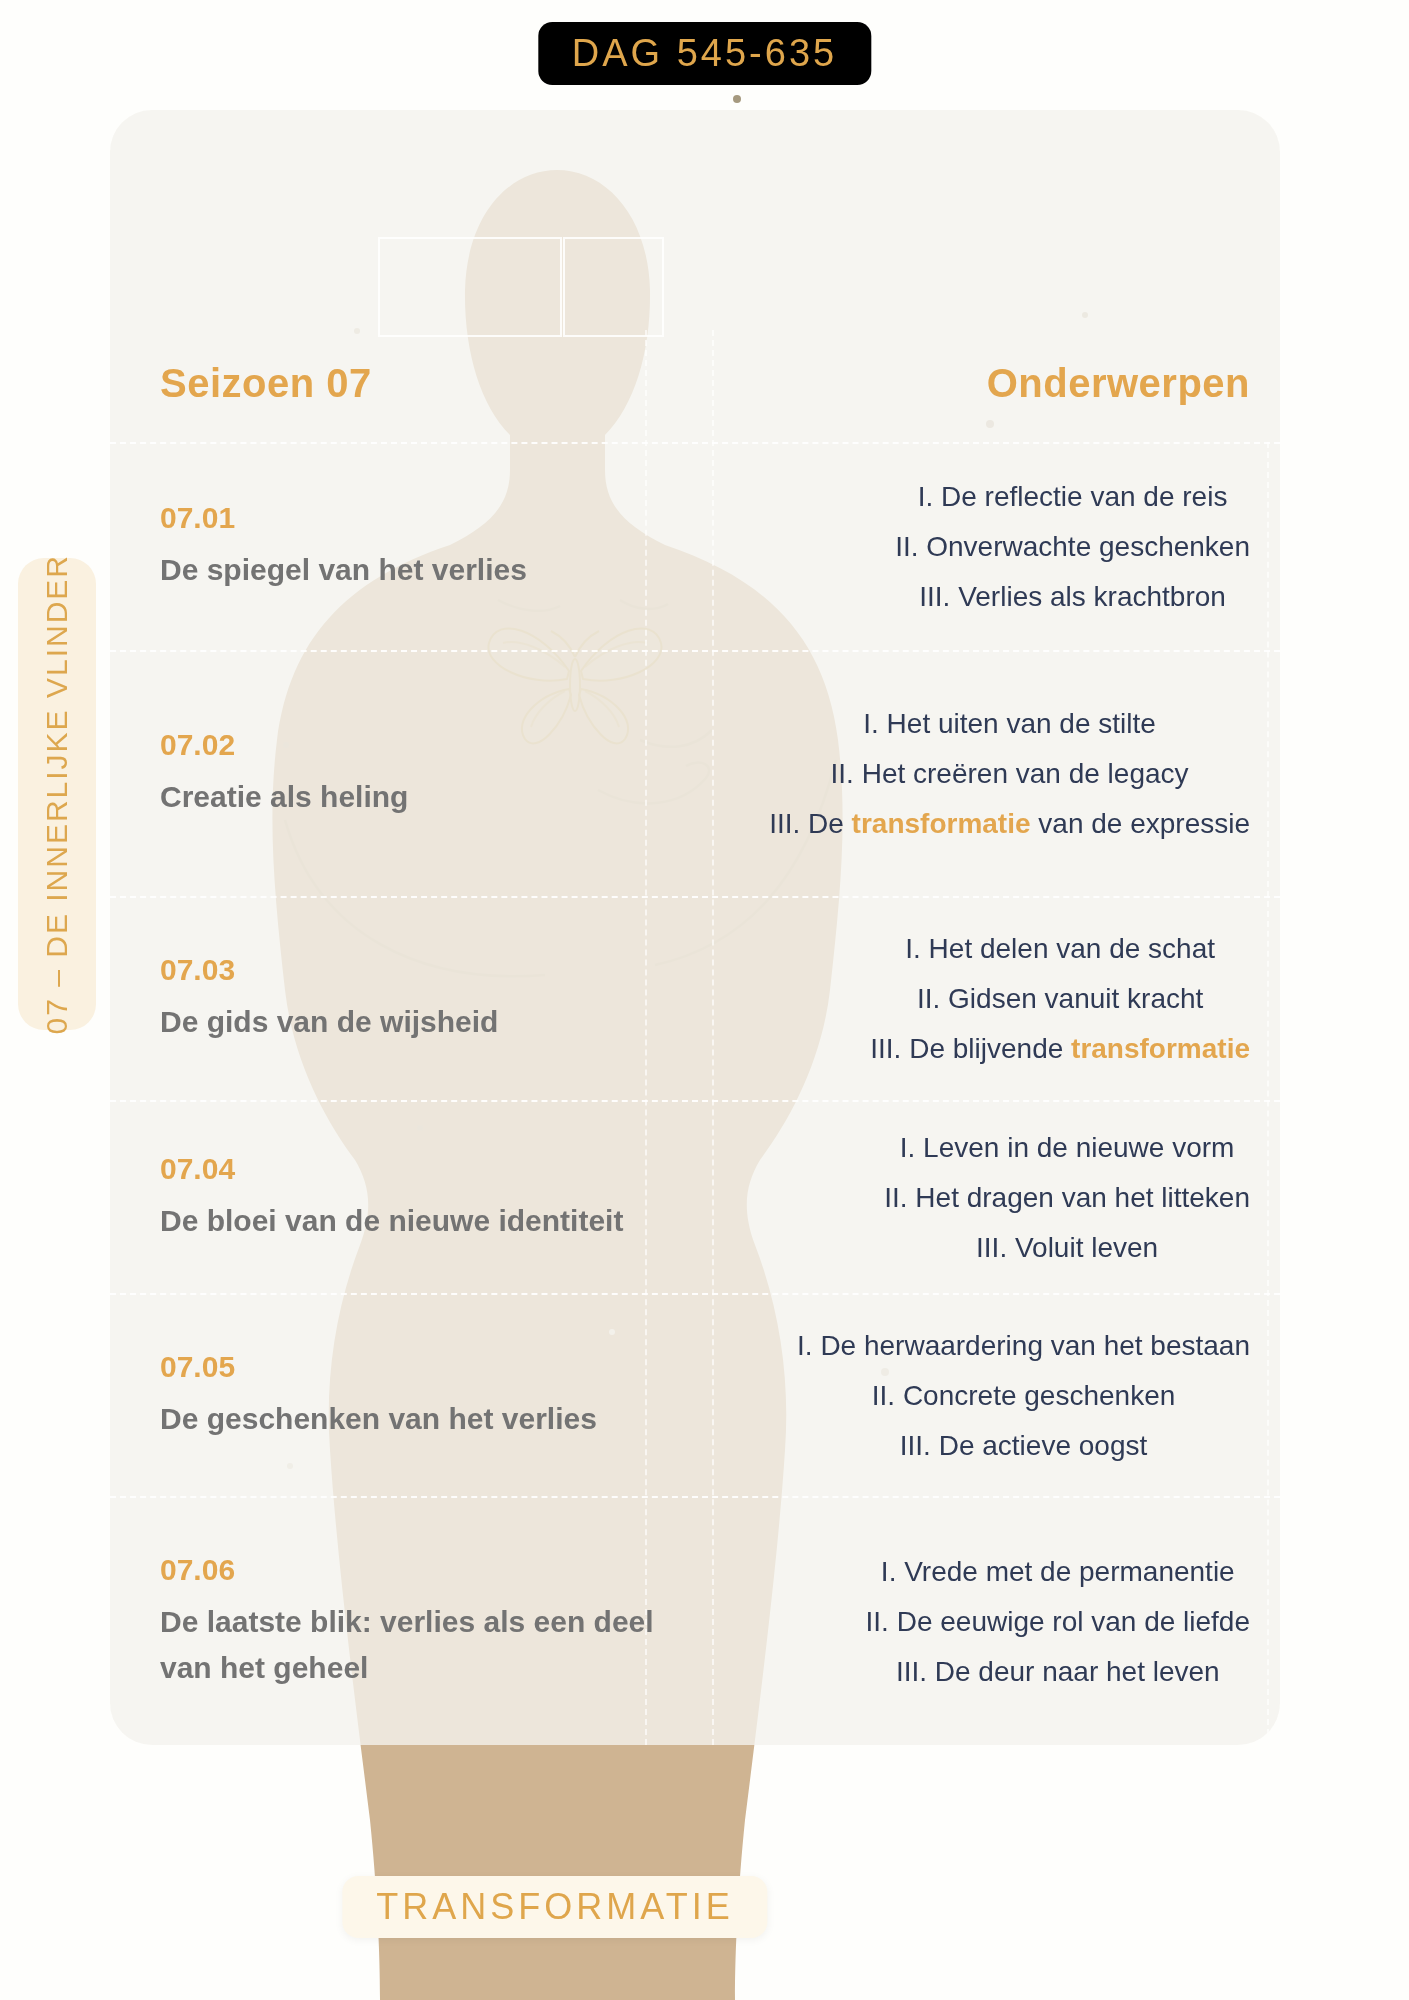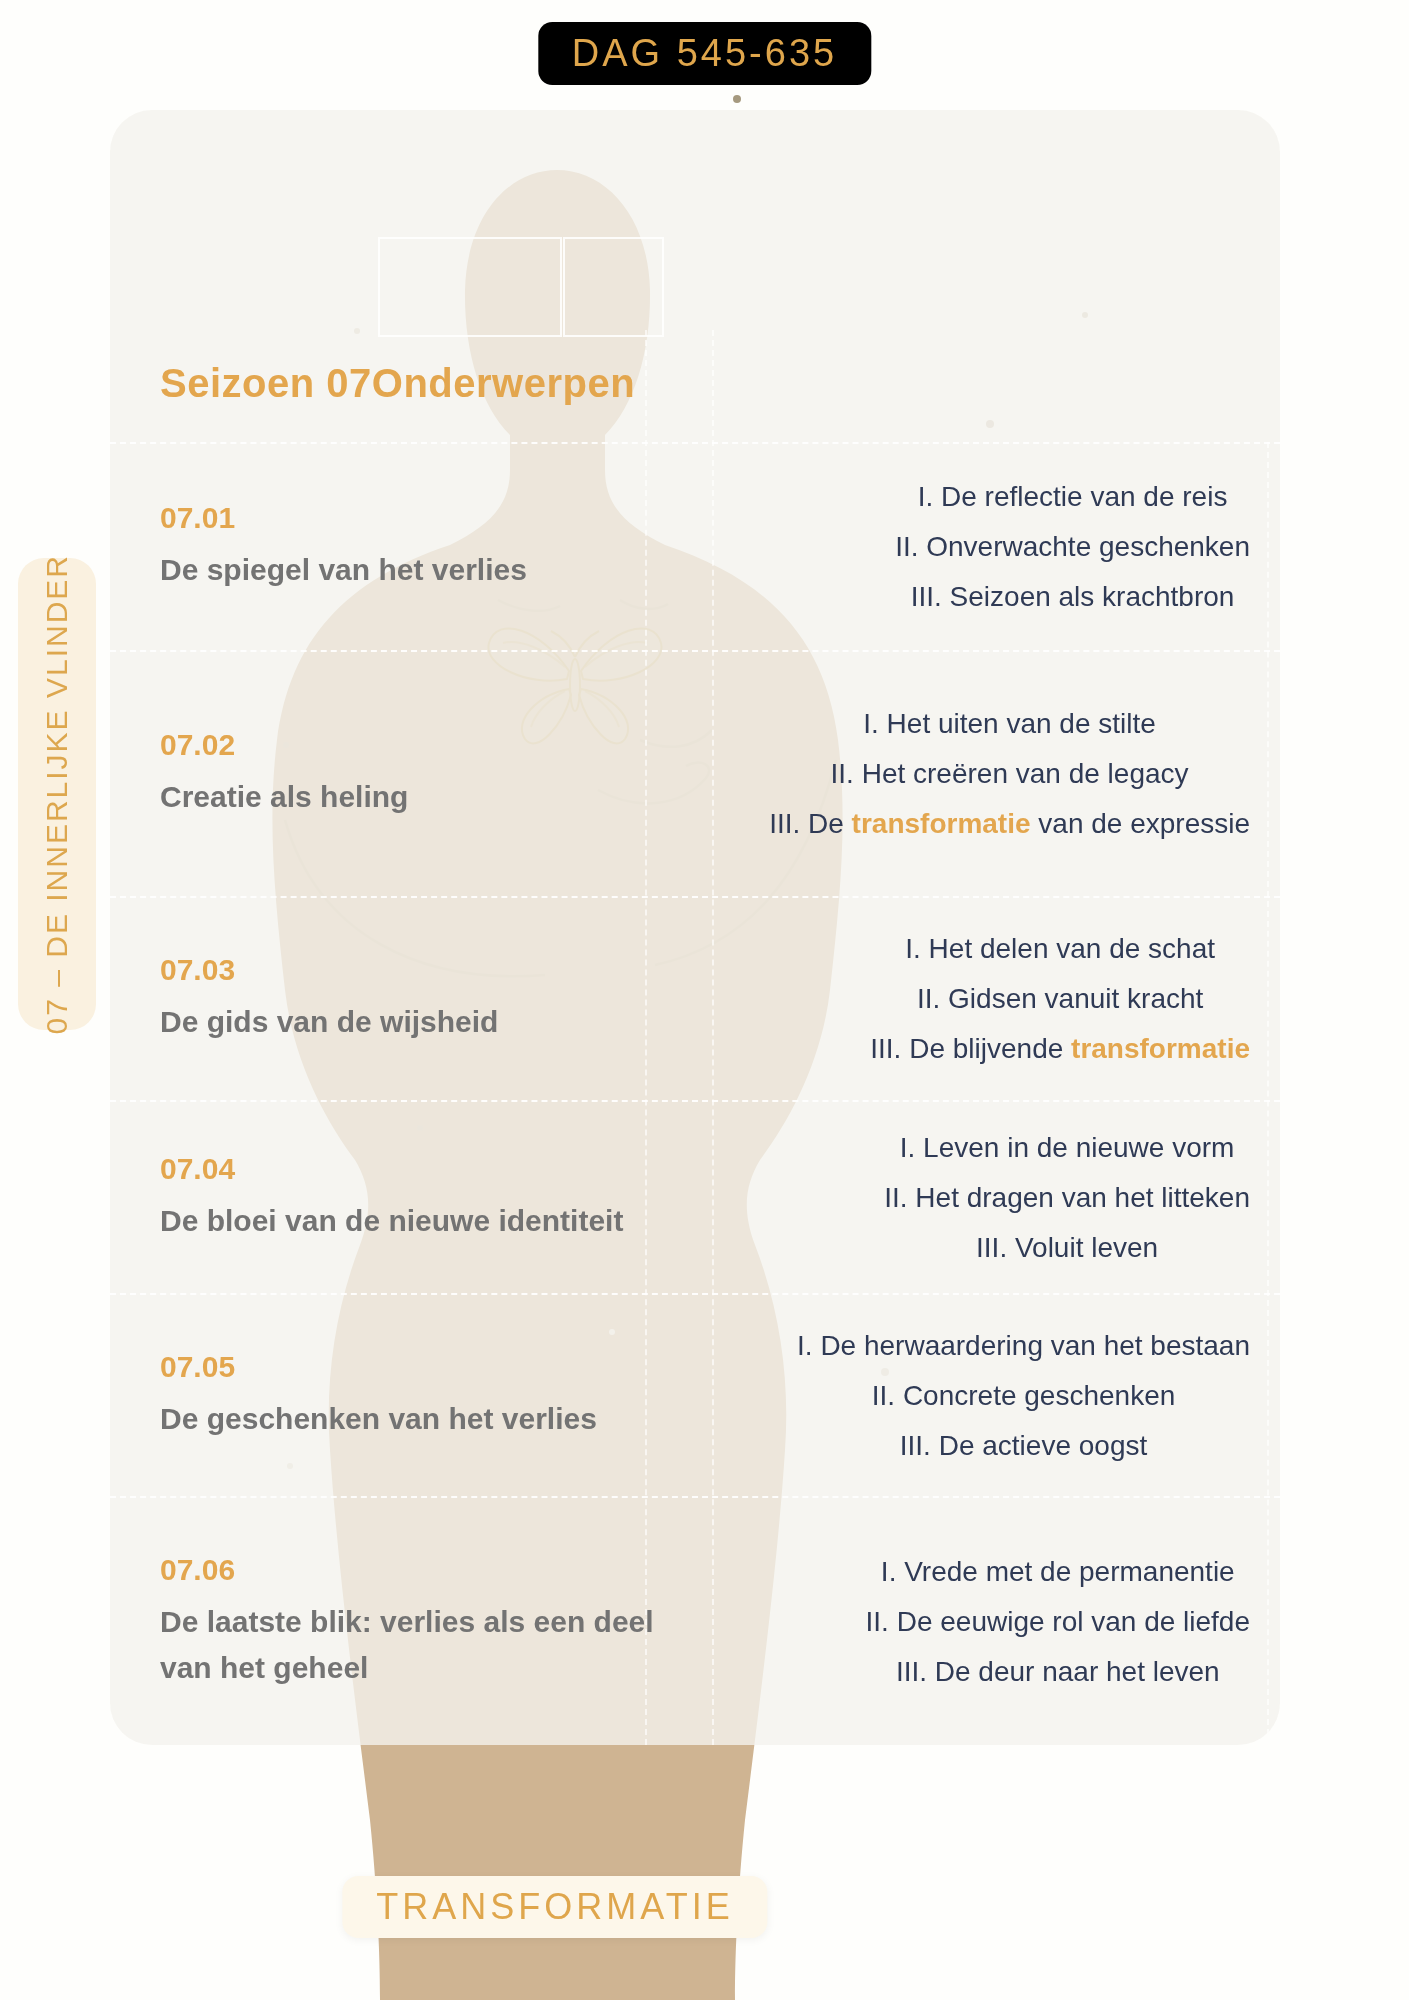--- a/index.html
+++ b/index.html
@@ -15,21 +15,21 @@
     position:absolute;left:110px;top:110px;width:1170px;height:1635px;
     background:rgba(244,242,237,0.80);
     border-radius:42px;z-index:2;overflow:hidden;
   }
   .grid-line{position:absolute;z-index:0;pointer-events:none;}
   .v-dash{border-left:2px dashed rgba(255,255,255,0.65);width:0;}
   .head-box{position:absolute;border:2px solid rgba(255,255,255,0.85);z-index:0;}
   .card-content{position:relative;z-index:1;height:100%;display:flex;flex-direction:column;}
   
   .hdr-row{height:332px;display:flex;align-items:flex-end;box-sizing:border-box;
-    padding:0 30px 36px 50px;}
+    padding:0 30px 36px 50px;justify-content:space-between;}
   .hdr{font-size:40px;font-weight:bold;color:#e3a64e;letter-spacing:0.5px;}
   
   .ep-row{display:flex;box-sizing:border-box;border-top:2px dashed rgba(255,255,255,0.9);
     padding:0 30px 0 50px;align-items:center;justify-content:space-between;}
   .ep-row:nth-of-type(2){height:208px;}
   .ep-row:nth-of-type(3){height:246px;}
   .ep-row:nth-of-type(4){height:204px;}
   .ep-row:nth-of-type(5){height:193px;}
   .ep-row:nth-of-type(6){height:203px;}
   .ep-row:nth-of-type(7){height:249px;gap:44px;}
@@ -135,21 +135,21 @@
     </div>
 
   <div class="ep-row">
     <div class="ep-left">
       <div class="ep-code">07.01</div>
       <div class="ep-title">De spiegel van het verlies</div>
     </div>
     <div class="ep-topics">
           <div class="topic-line">I. De reflectie van de reis</div>
           <div class="topic-line">II. Onverwachte geschenken</div>
-          <div class="topic-line">III. Seizoen als krachtbron</div>
+          <div class="topic-line">III. Verlies als krachtbron</div>
         </div>
   </div>
 
   <div class="ep-row">
     <div class="ep-left">
       <div class="ep-code">07.02</div>
       <div class="ep-title">Creatie als heling</div>
     </div>
     <div class="ep-topics">
           <div class="topic-line">I. Het uiten van de stilte</div>

